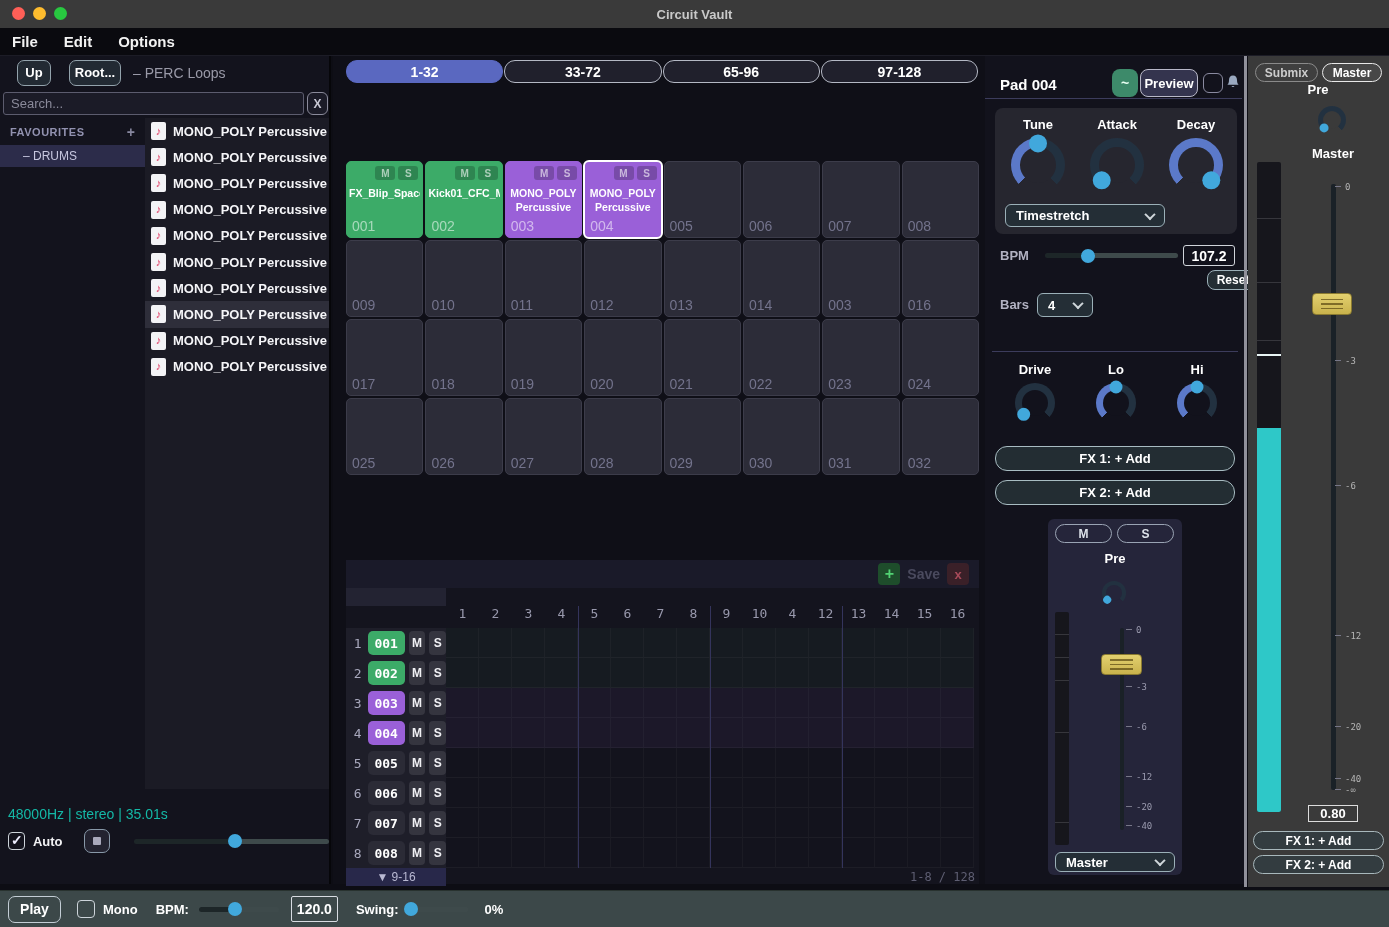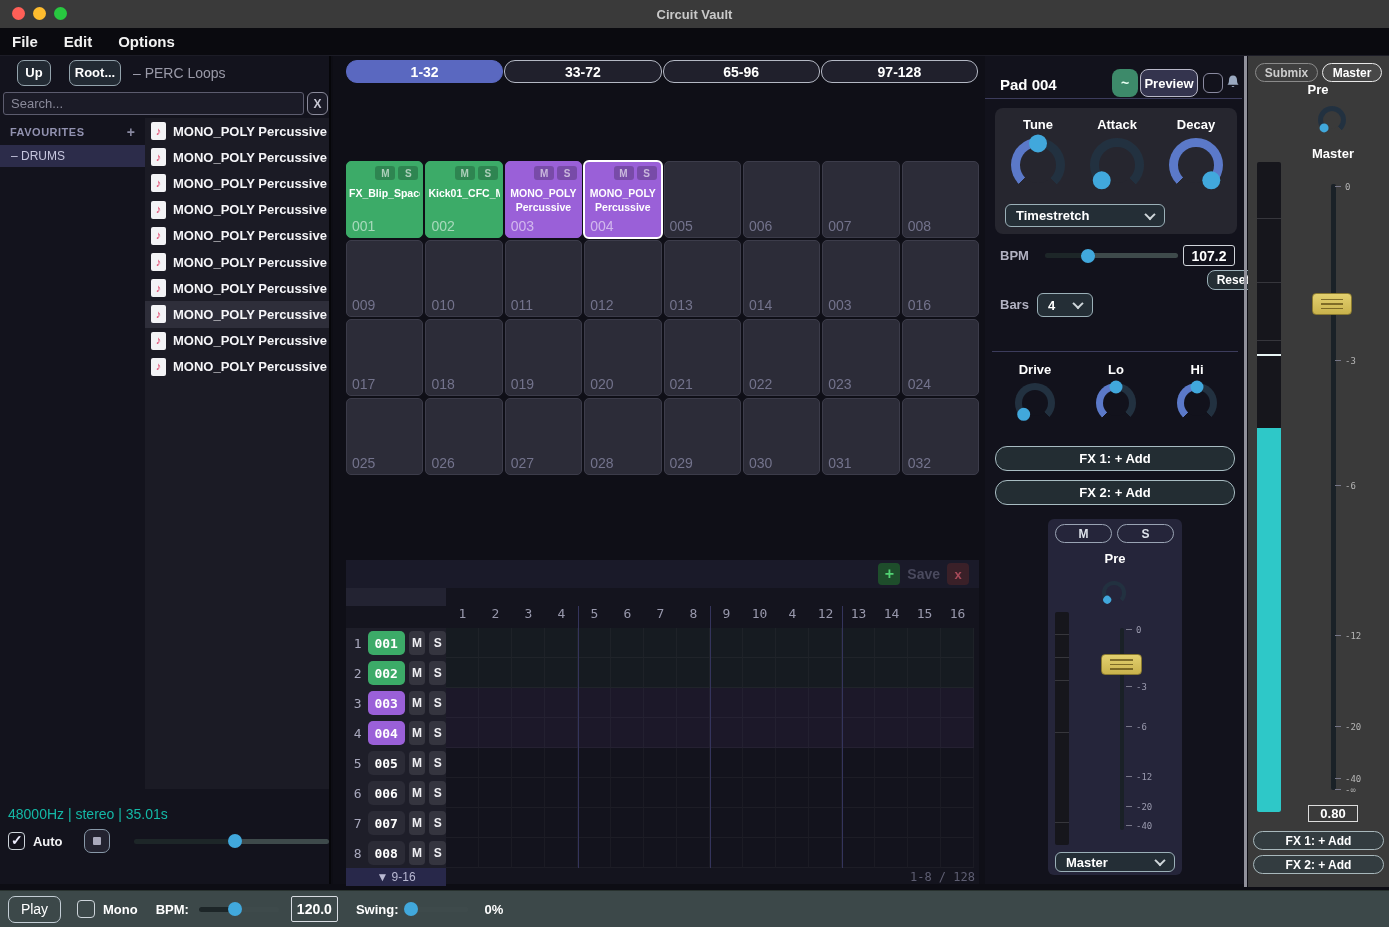--- a/index.html
+++ b/index.html
@@ -30,21 +30,21 @@
   .search-row { position:absolute; left:3px; top:36px; width:325px; height:23px; display:flex; gap:3px; }
   .search-input { flex:1; background:#1b1b27; border:1px solid #5c5c6e; border-radius:3px; color:#cfcfdb;
     font-size:13px; padding:0 7px; font-family:"Liberation Sans",sans-serif; outline:none; }
   .search-input::placeholder { color:#8a8a9a; }
   .clear-btn { width:21px; height:23px; background:#1b1b27; border:1px solid #8a8a9a; border-radius:6px;
     color:#c8c8d4; font-size:12px; font-weight:bold; display:flex; align-items:center; justify-content:center; }
   .tree-pane { position:absolute; left:0; top:62px; width:145px; bottom:95px; background:#13131d; }
   .fav-header { display:flex; justify-content:space-between; align-items:center; padding:6px 10px 5px 10px; }
   .fav-label { color:#9292b0; font-size:11px; font-weight:bold; letter-spacing:.5px; }
   .fav-add { color:#8888a0; font-size:14px; font-weight:bold; }
-  .tree-item { height:22px; background:#2c2c4a; color:#c6c6de; font-size:12px; display:flex; align-items:center; padding-left:11px; }
+  .tree-item { height:22px; background:#2c2c4a; color:#c6c6de; font-size:12px; display:flex; align-items:center; padding-left:23px; }
   .file-pane { position:absolute; left:145px; top:62px; right:0; bottom:95px; background:#1b1b25; overflow:hidden; }
   .file-row { height:26.2px; display:flex; align-items:center; gap:7px; padding-left:6px; }
   .file-row.hl { background:#2e2e3a; }
   .file-icon { width:15px; height:18px; background:#f3f3f6; border-radius:2px; position:relative; flex:none;
     display:flex; align-items:center; justify-content:center; }
   .file-icon i { font-style:normal; color:#e0365f; font-size:11px; font-weight:bold; line-height:1; }
   .file-label { color:#f5f5f8; font-size:13px; font-weight:bold; white-space:nowrap; }
   .sb-status { position:absolute; left:8px; bottom:62px; color:#14b8a6; font-size:14px; }
   .sb-controls { position:absolute; left:0; bottom:28px; width:100%; height:30px; display:flex; align-items:center; }
   .checkbox { width:18px; height:18px; border:1.5px solid #cdd4da; border-radius:4px; position:relative; background:transparent; }
@@ -178,21 +178,21 @@
   .ms-scale .scale-item { color:#b4b4b4; }
   .ms-value { position:absolute; left:60px; top:749px; width:50px; height:17px; border:1px solid #ddd;
     color:#fff; font-size:13px; font-weight:bold; display:flex; align-items:center; justify-content:center; background:#3a3a3a; }
   .ms-fx { position:absolute; left:5px; width:131px; height:19px; background:#333c40; border:1px solid #a8b8bc;
     border-radius:10px; color:#fff; font-size:12px; font-weight:bold; display:flex; align-items:center; justify-content:center; }
 
   
   .transport { position:absolute; left:0; top:890px; width:100%; height:37px; background:#3c4849;
     border-top:1px solid #28322f; display:flex; align-items:center; }
   .play-btn { width:53px; height:27px; margin-left:8px; border:1px solid #c4ced6; border-radius:7px;
-    background:transparent; color:#fff; font-size:14px; font-weight:normal; display:flex; align-items:center; justify-content:center; }
+    background:transparent; color:#fff; font-size:14px; font-weight:bold; display:flex; align-items:center; justify-content:center; }
   .tp-label { color:#fff; font-size:13px; font-weight:bold; }
   .tp-box { width:47px; height:26px; border:1px solid #d8dce2; border-radius:2px; color:#fff; font-size:14px;
     font-weight:bold; display:flex; align-items:center; justify-content:center; }
 
   .bell-svg { width:16px; height:16px; }
 </style>
 </head>
 <body>
 
 <div id="app">

